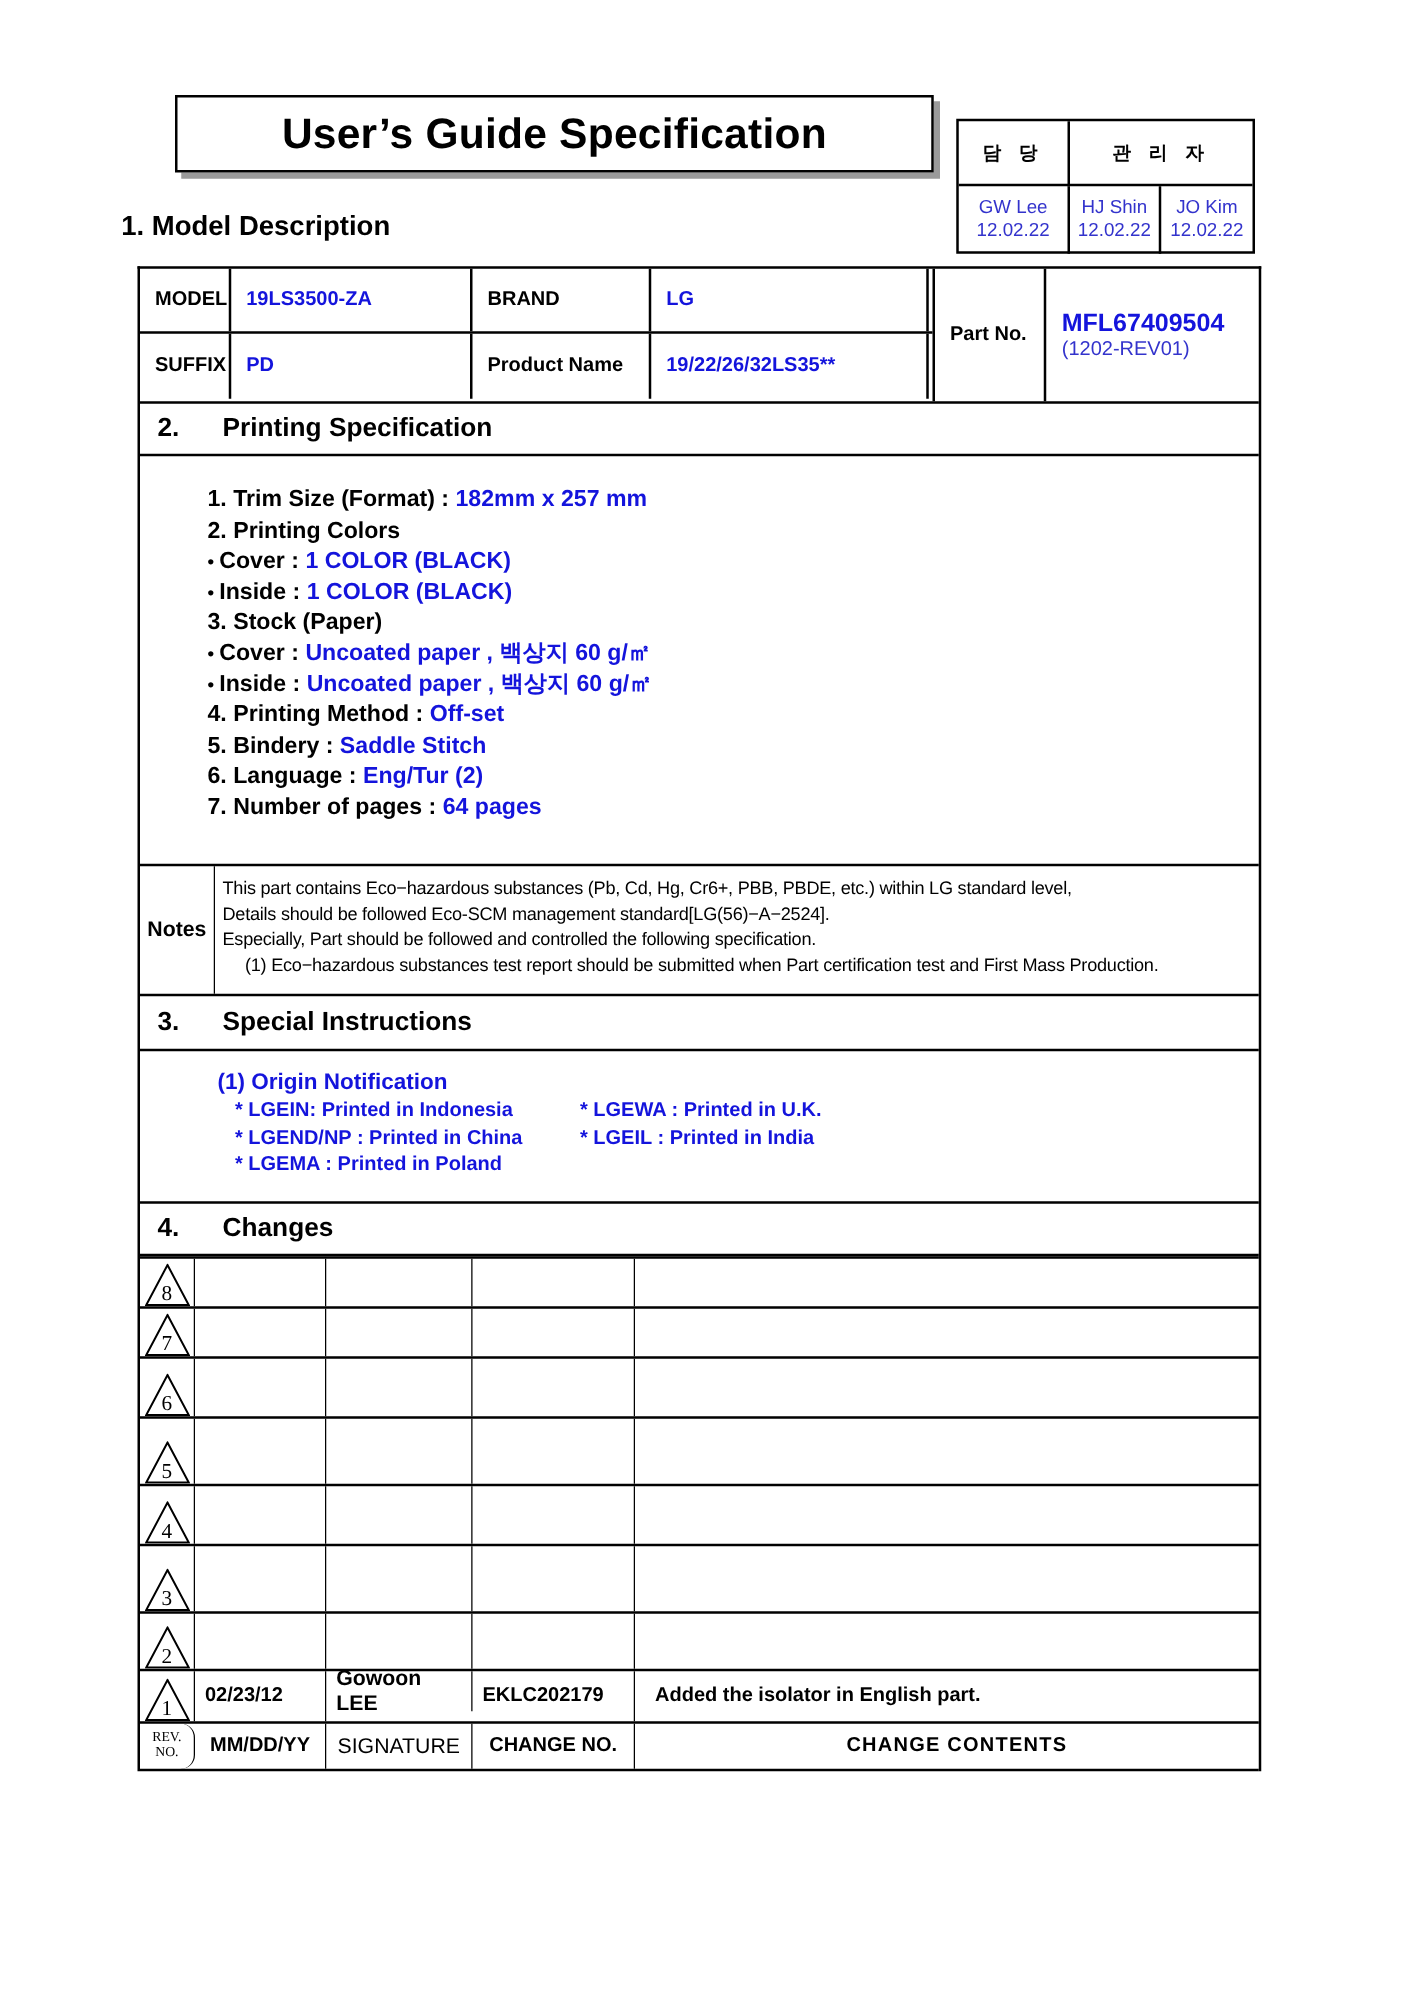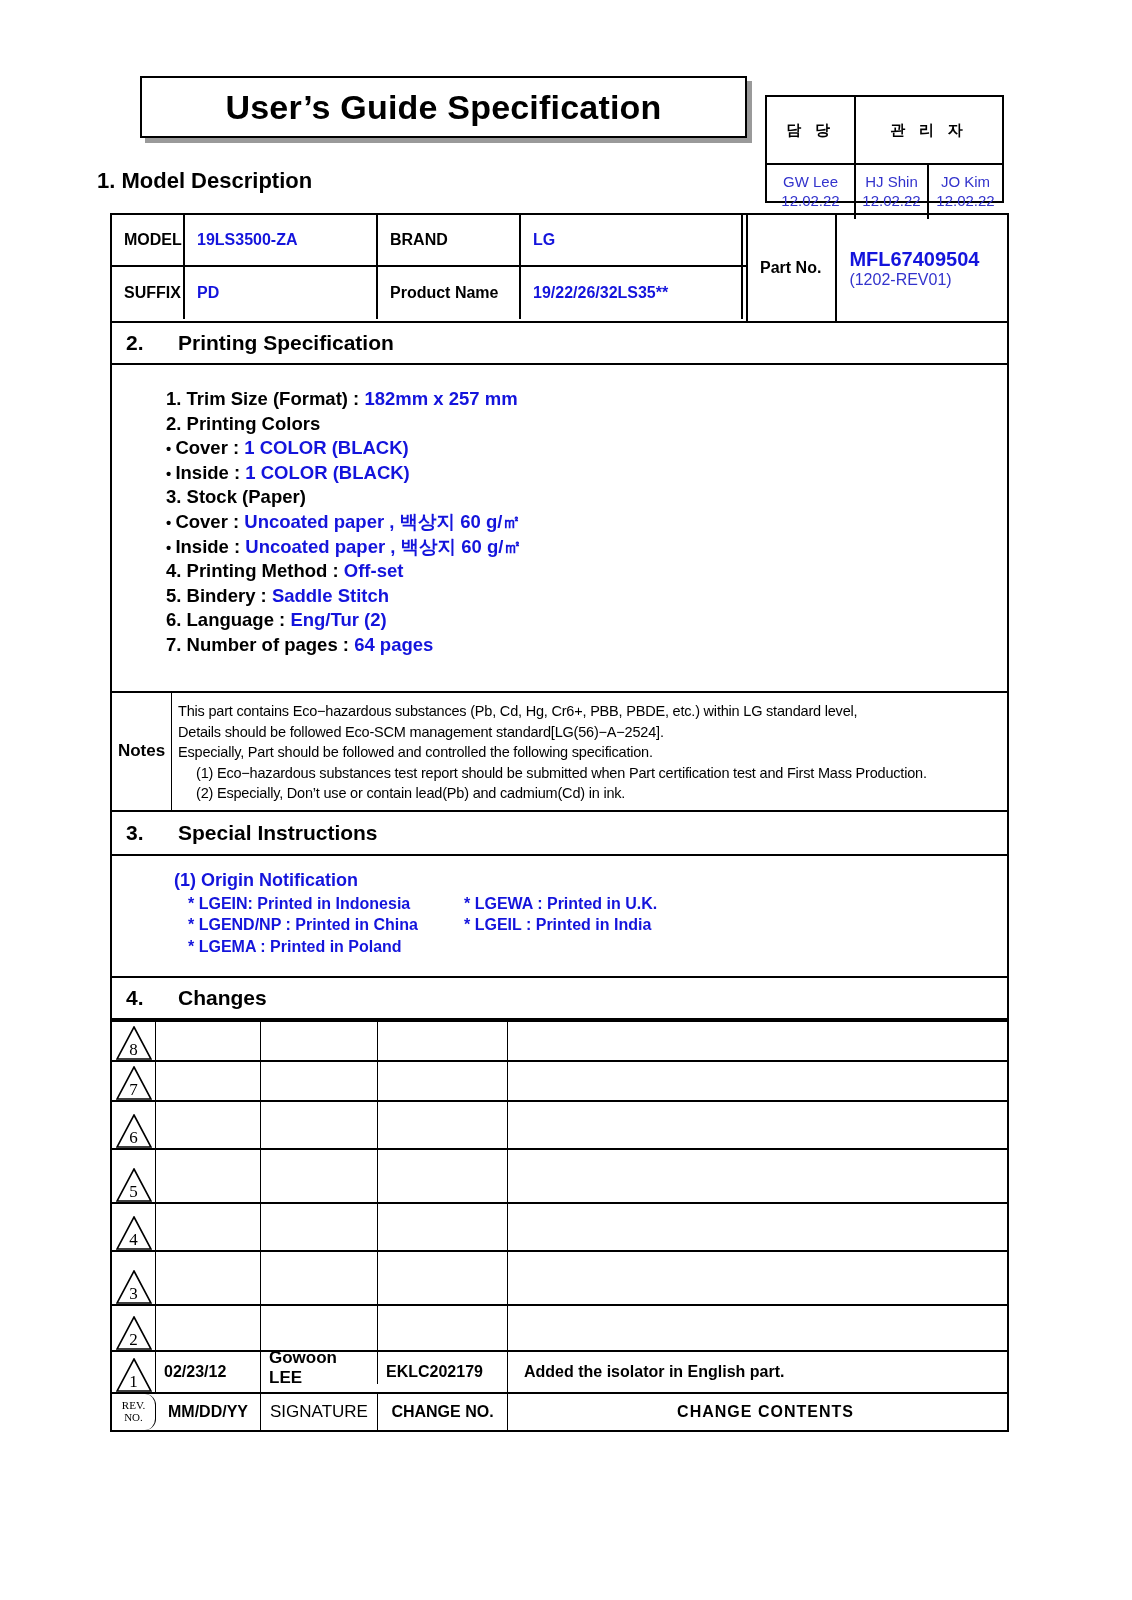--- a/index.html
+++ b/index.html
@@ -48,21 +48,21 @@
     position: absolute;
     left: 765px;
     top: 95px;
     width: 239px;
     height: 108px;
     border: 2px solid #000;
     display: flex;
     flex-direction: column;
   }
   .stamp-row { display: flex; flex: 0 0 auto; }
-  .stamp-head { height: 68px; font-family: Liberation Serif, serif; }
+  .stamp-head { height: 52px; }
   .stamp-body { height: 54px; }
   .stamp-cell {
     border-right: 2px solid #000;
     display: flex;
     align-items: center;
     justify-content: center;
     flex-direction: column;
     font-size: 15px;
   }
   .stamp-cell:last-child { border-right: none; }
@@ -258,21 +258,20 @@
       <div class="spec-line"><span>7. Number of pages : </span><span class="v">64 pages</span></div>
     </div>
 
   <div class="notes">
     <div class="notes-label">Notes</div>
     <div class="notes-body" id="notes-body">
         <p>This part contains Eco−hazardous substances (Pb, Cd, Hg, Cr6+, PBB, PBDE, etc.) within LG standard level,</p>
         <p>Details should be followed Eco-SCM management standard[LG(56)−A−2524].</p>
         <p>Especially, Part should be followed and controlled the following specification.</p>
         <p class="ind">(1) Eco−hazardous substances test report should be submitted when  Part certification test and First Mass Production.</p>
-        <p class="ind">(2) Especially, Don’t use or contain lead(Pb) and cadmium(Cd) in ink.</p>
       </div>
   </div>
 
   <div class="sec-head" style="border-top:none;">
     <span class="num">3.</span>
     <span>Special Instructions</span>
   </div>
 
   <div class="si-body">
     <div class="si-title">(1) Origin Notification</div>

